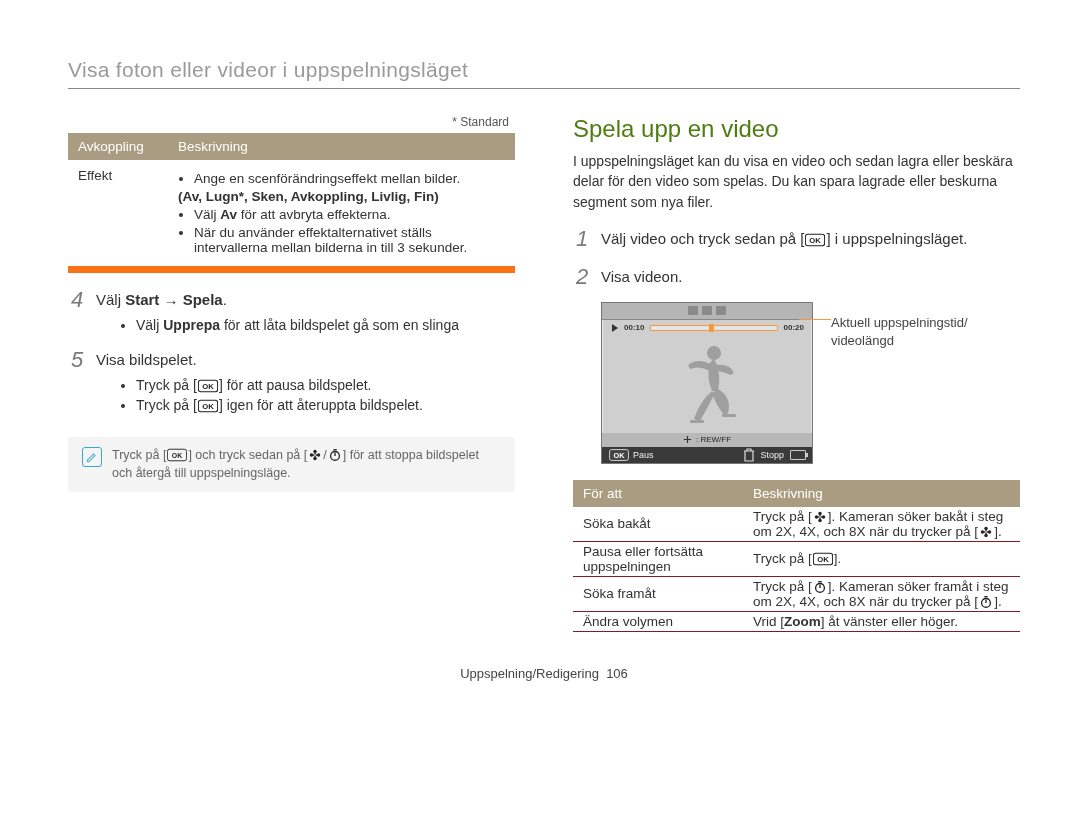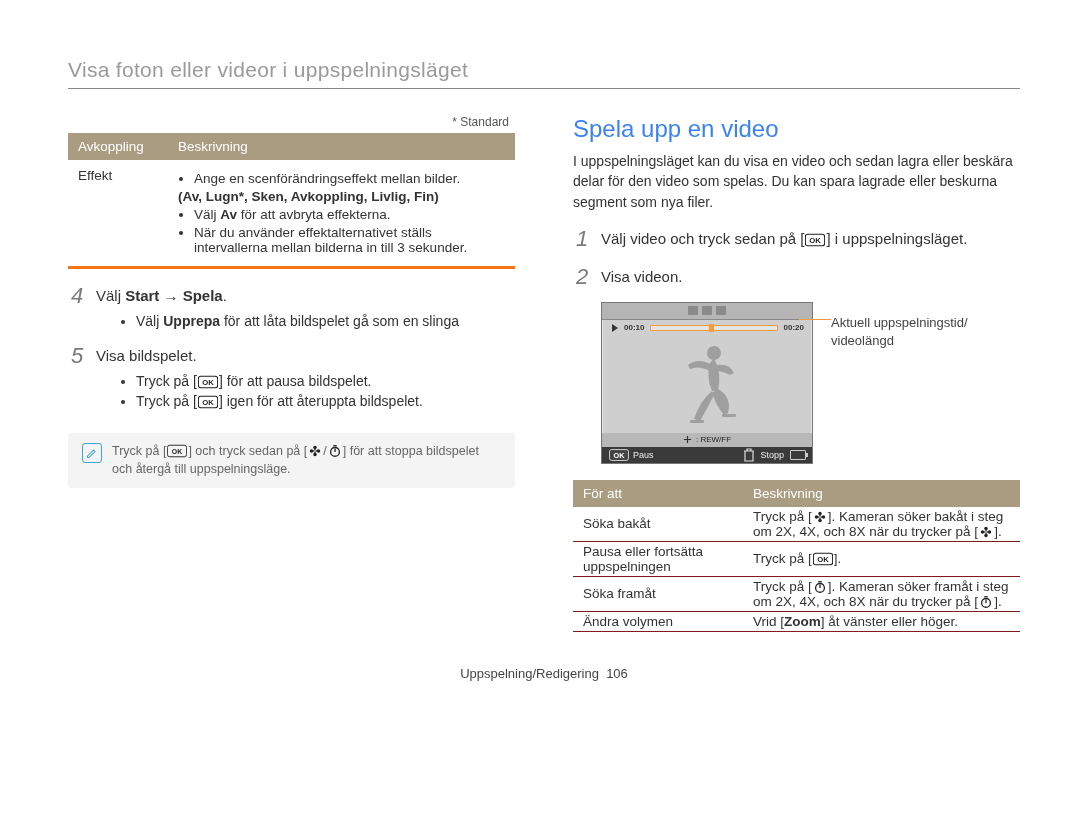--- a/index.html
+++ b/index.html
@@ -49,21 +49,21 @@
     background: #a99c80;
     color: #fff;
     text-align: left;
     font-weight: 400;
     padding: 6px 10px;
     border: none;
   }
   table.opts td {
     padding: 8px 10px;
     vertical-align: top;
-    border-bottom: 3px solid #f97316;
+    border-bottom: 7px solid #f97316;
   }
   table.opts ul {
     margin: 0;
     padding-left: 16px;
   }
   table.opts li {
     margin: 3px 0;
   }
 
   .step {
@@ -122,21 +122,21 @@
     vertical-align: -3px;
     margin: 0 1px;
   }
   .ok-icon svg { width: 20px; height: 14px; }
   .flower-icon svg, .timer-icon svg { width: 14px; height: 14px; }
   .trash-icon svg { width: 14px; height: 16px; }
 
   h2.section {
     font-size: 24px;
     font-weight: 400;
-    color: #3b82f6;
+    color: #4d7c0f;
     margin: 0 0 8px 0;
   }
   .para {
     font-size: 14px;
     color: #333;
     line-height: 1.45;
     margin: 0 0 10px 0;
   }
 
   

